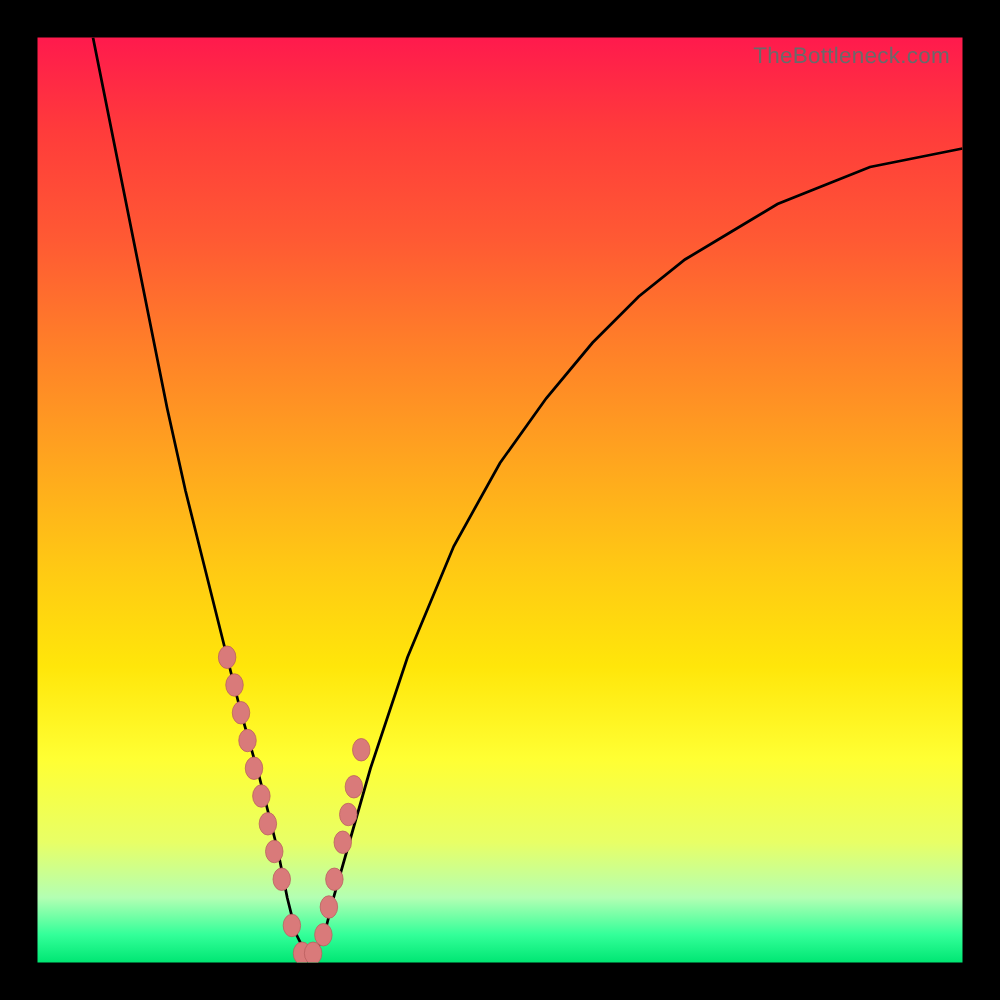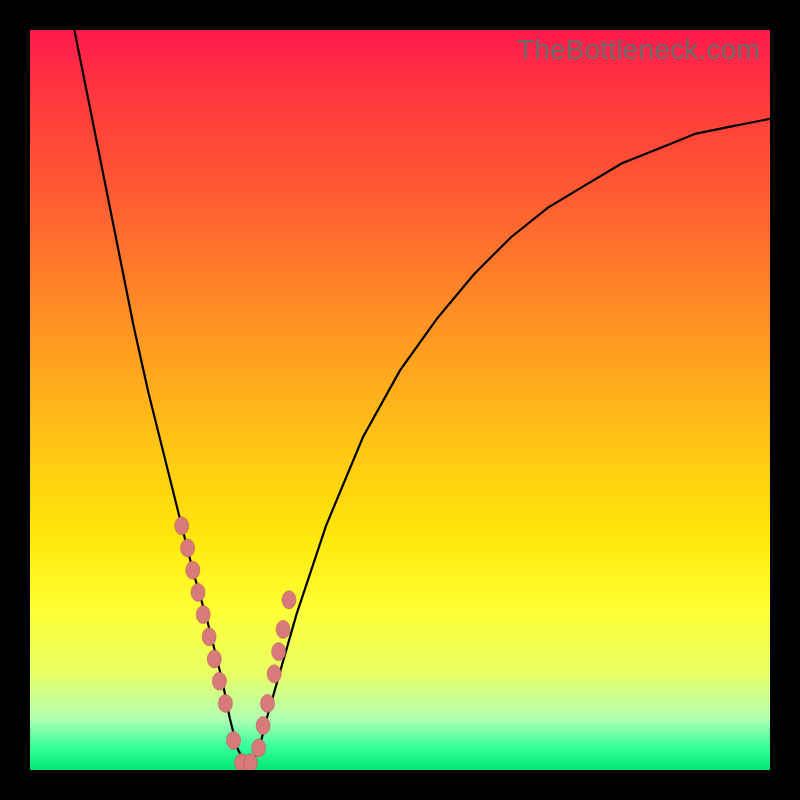--- a/index.html
+++ b/index.html
@@ -30,21 +30,21 @@
       #b3ffb3 93%,
       #33ff99 97%,
       #00e673 100%
     );
   }
   .watermark {
     position: absolute;
     top: 4px;
     right: 10px;
     color: #6a6a6a;
-    font-size: 28px;
+    font-size: 18px;
     font-weight: 500;
     letter-spacing: 0.2px;
     user-select: none;
   }
   svg.curve {
     position: absolute;
     left: 0;
     top: 0;
     width: 740px;
     height: 740px;

